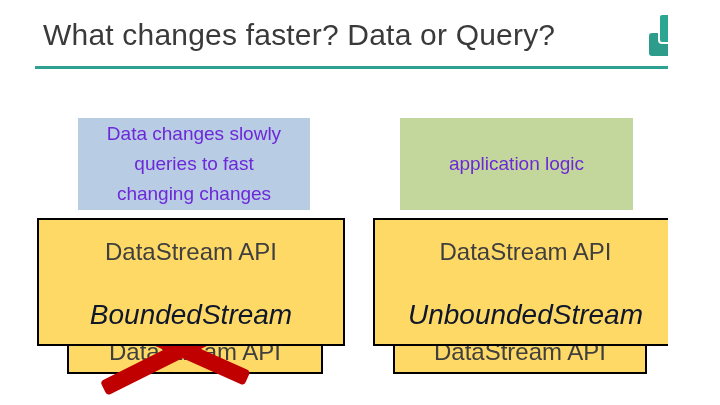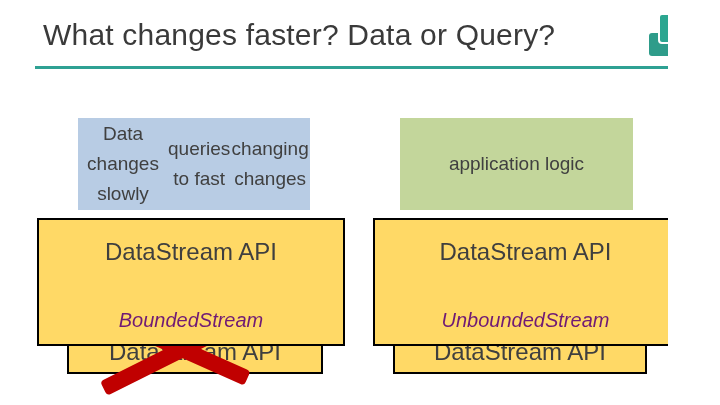--- a/index.html
+++ b/index.html
@@ -20,22 +20,22 @@
     position:absolute;left:4px;top:21px;width:21px;height:23px;
     background:#2e9c8a;border-radius:3px;
   }
   .logo-front{
     position:absolute;left:13px;top:1px;width:25px;height:27px;
     background:#2ba690;border-radius:4px;border:2px solid #ffffff;
   }
   
   .note{
     position:absolute;top:118px;height:92px;z-index:3;
-    display:flex;flex-direction:row;justify-content:center;align-items:center;
-    font-size:19px;line-height:30px;font-weight:300;color:#404040;text-align:center;
+    display:flex;flex-direction:column;justify-content:center;align-items:center;
+    font-size:19px;line-height:30px;font-weight:300;color:#6d28d9;text-align:center;
   }
   .note-left{left:78px;width:232px;background:#b8cce4;}
   .note-right{left:400px;width:233px;background:#c3d69b;}
   
   .card-back{
     position:absolute;top:250px;height:120px;background:#ffd966;border:2px solid #000;
     z-index:1;overflow:hidden;
   }
   .card-back-left{left:67px;width:252px;}
   .card-back-right{left:393px;width:250px;}
@@ -48,21 +48,21 @@
     z-index:3;
   }
   .card-front-left{left:37px;width:304px;}
   .card-front-right{left:373px;width:301px;}
   .card-line1{
     position:absolute;left:0;top:18px;width:100%;text-align:center;
     font-size:24px;font-weight:300;color:#3f3f3f;white-space:nowrap;
   }
   .card-line2{
     position:absolute;left:0;top:79px;width:100%;text-align:center;
-    font-size:20px;font-weight:300;font-style:italic;color:#701a75;white-space:nowrap;margin-top:10px;
+    font-size:28px;font-weight:300;font-style:italic;color:#0f172a;white-space:nowrap;
   }
   
   .x-mark{position:absolute;left:0;top:0;z-index:2;}
   .x-stroke{position:absolute;background:#c00000;border-radius:4px;}
   .x-stroke-1{left:95px;top:344px;width:164px;height:16px;transform:rotate(-26.5deg);}
   .x-stroke-2{left:100px;top:339px;width:154px;height:16px;transform:rotate(24deg);}
   
   .page-number{
     position:absolute;left:656px;top:375px;width:30px;text-align:center;
     font-size:18px;color:#909090;margin-top:32px;

